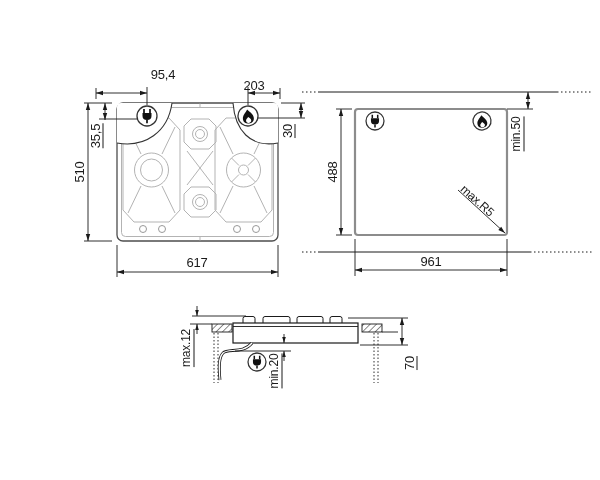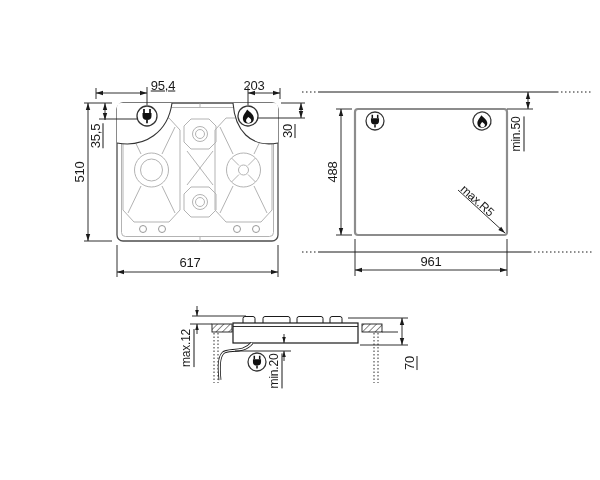--- a/index.html
+++ b/index.html
@@ -188,26 +188,26 @@
       <path d="M197,316 l-1.8,-6 h3.6 z"></path>
           <path d="M197,324 l-1.8,6 h3.6 z"></path>
       <path d="M284,343 l-1.8,-6 h3.6 z"></path>
           <path d="M284,351 l-1.8,6 h3.6 z"></path>
       <path d="M402,318 l-2.2,7 h4.4 z"></path>
           <path d="M402,345 l-2.2,-7 h4.4 z"></path>
     </g>
   </g>
 </svg>
 
-<div class="dim" style="left:163px;top:85px;text-decoration:underline;">95,4</div>
+<div class="dim" style="left:163px;top:74px;">95,4</div>
 <div class="dim" style="left:254px;top:85px;">203</div>
 <div class="dim rot u" style="left:96px;top:136px;">35,5</div>
 <div class="dim rot u" style="left:288px;top:131px;">30</div>
 <div class="dim rot" style="left:79px;top:172px;">510</div>
-<div class="dim" style="left:190px;top:262px;">617</div>
+<div class="dim" style="left:197px;top:262px;">617</div>
 
 <div class="dim rot" style="left:332px;top:172px;">488</div>
 <div class="dim" style="left:431px;top:261px;">961</div>
 <div class="dim rot u small" style="left:517px;top:134px;">min.50</div>
 <div class="dim diag small" style="left:477px;top:201px;">max.R5</div>
 
 <div class="dim rot u small" style="left:187px;top:348px;">max.12</div>
 <div class="dim rot u small" style="left:275px;top:371px;">min.20</div>
 <div class="dim rot u" style="left:410px;top:363px;">70</div>
 

